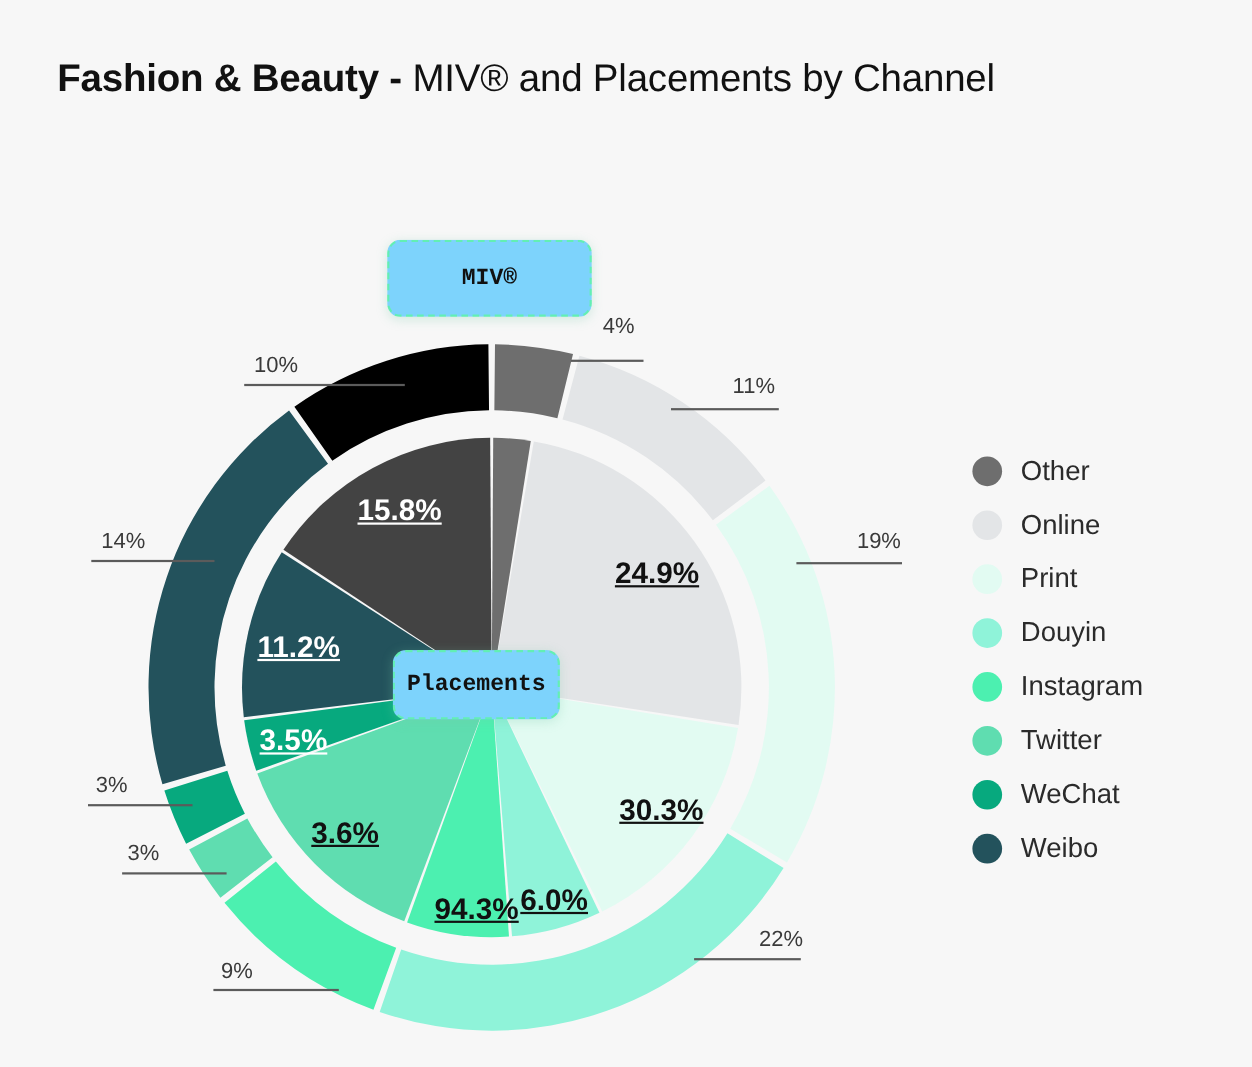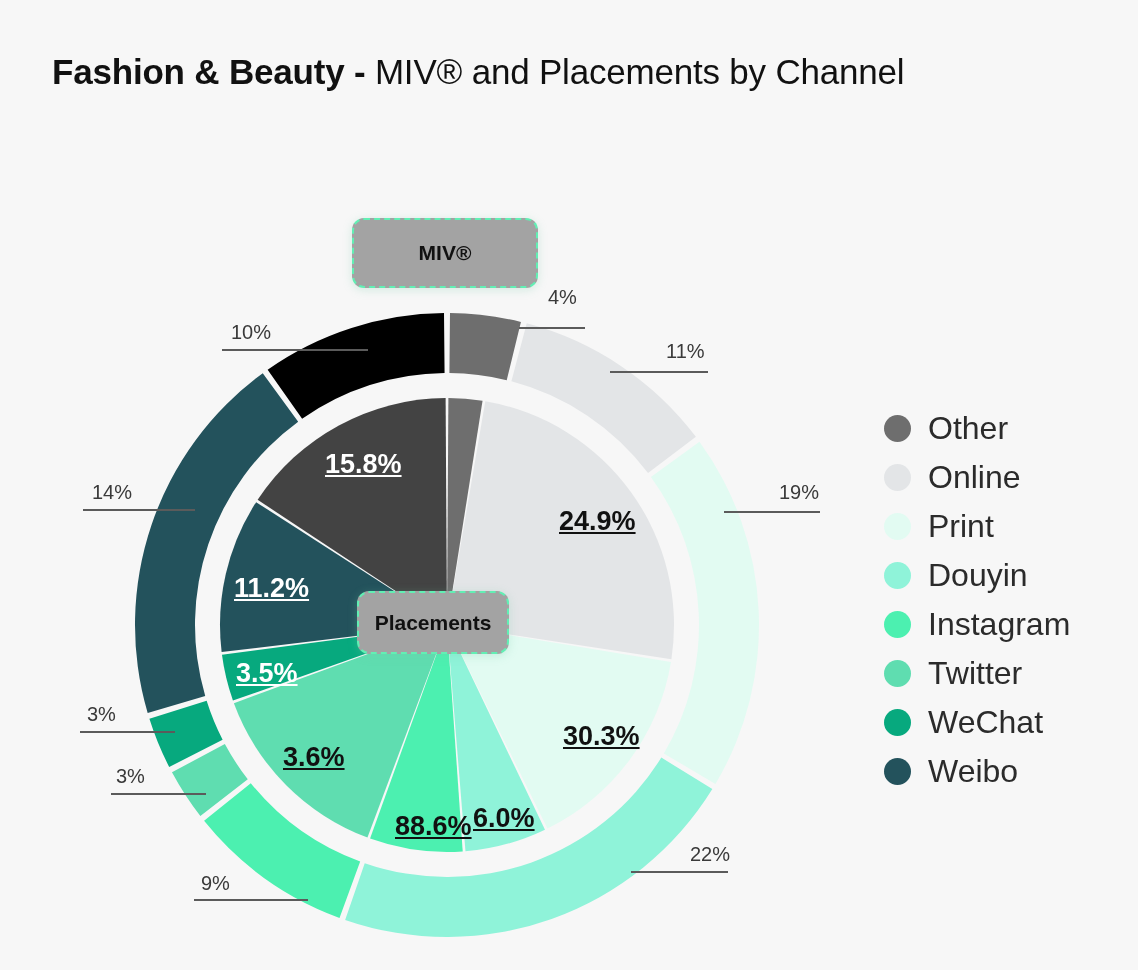--- a/index.html
+++ b/index.html
@@ -23,28 +23,29 @@
 
   #donut-area{
     position:absolute;
     left:0px; top:150px;
     width:880px; height:820px;
   }
   #donut-svg{position:absolute;left:0;top:0;}
 
   .center-badge{
     position:absolute;
-    background:#a3a3a3;
+    background:#7dd3fc;
     border:2px dashed #62efb4;
     border-radius:12px;
     display:flex;align-items:center;justify-content:center;
     font-weight:bold;
     color:#111111;
     box-shadow:0 2px 10px rgba(120,200,170,0.28);
     box-sizing:border-box;
+    font-family:Liberation Mono, monospace;
   }
   #miv-badge{
     left:352px; top:218px;
     width:186px; height:70px;
     font-size:21px;
   }
   #placements-badge{
     left:357px; top:591px;
     width:152px; height:63px;
     font-size:21px;
@@ -58,21 +59,21 @@
   .legend-item{
     display:flex;align-items:center;
     height:49px;
   }
   .legend-swatch{
     width:27px;height:27px;border-radius:50%;
     flex:0 0 auto;
     margin-right:17px;
   }
   .legend-label{
-    font-size:32px;
+    font-size:25px;
     color:#2b2b2b;
     font-weight:400;
     letter-spacing:0px;
   }
 
   .ring-callout{
     position:absolute;
     font-size:20px;
     color:#3a3a3a;
     white-space:nowrap;
@@ -176,17 +177,17 @@
 <div class="callout-line" style="left: 111px; top: 793px; width: 95px;"></div>
 <div class="ring-callout" style="left: 87px; top: 703px;">3%</div>
 <div class="callout-line" style="left: 80px; top: 731px; width: 95px;"></div>
 <div class="ring-callout" style="left: 92px; top: 481px;">14%</div>
 <div class="callout-line" style="left: 83px; top: 509px; width: 112px;"></div>
 <div class="ring-callout" style="left: 231px; top: 321px;">10%</div>
 <div class="callout-line" style="left: 222px; top: 349px; width: 146px;"></div>
 <div class="inner-label" style="left: 559px; top: 506px; color: rgb(17, 17, 17); text-align: center;">24.9%</div>
 <div class="inner-label" style="left: 563px; top: 721px; color: rgb(17, 17, 17);">30.3%</div>
 <div class="inner-label" style="left: 473px; top: 803px; color: rgb(17, 17, 17);">6.0%</div>
-<div class="inner-label" style="left: 395px; top: 811px; color: rgb(17, 17, 17);">88.6%</div>
+<div class="inner-label" style="left: 395px; top: 811px; color: rgb(17, 17, 17);">94.3%</div>
 <div class="inner-label" style="left: 283px; top: 742px; color: rgb(17, 17, 17);">3.6%</div>
 <div class="inner-label" style="left: 236px; top: 658px; color: rgb(255, 255, 255);">3.5%</div>
 <div class="inner-label" style="left: 234px; top: 573px; color: rgb(255, 255, 255);">11.2%</div>
 <div class="inner-label" style="left: 325px; top: 449px; color: rgb(255, 255, 255);">15.8%</div>
 
 </body></html>

